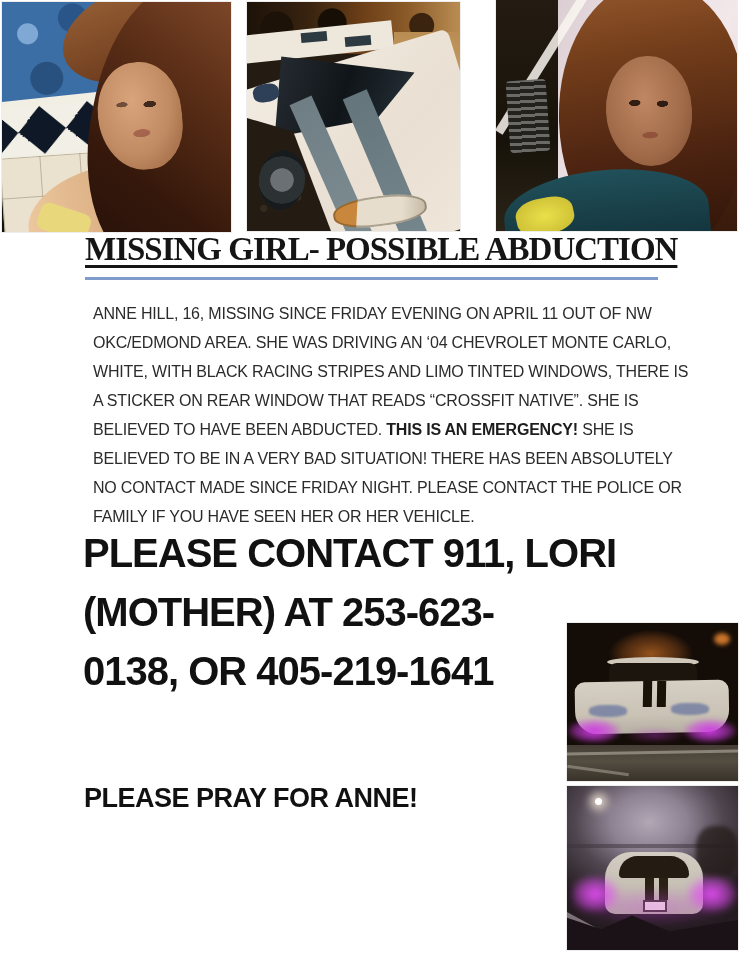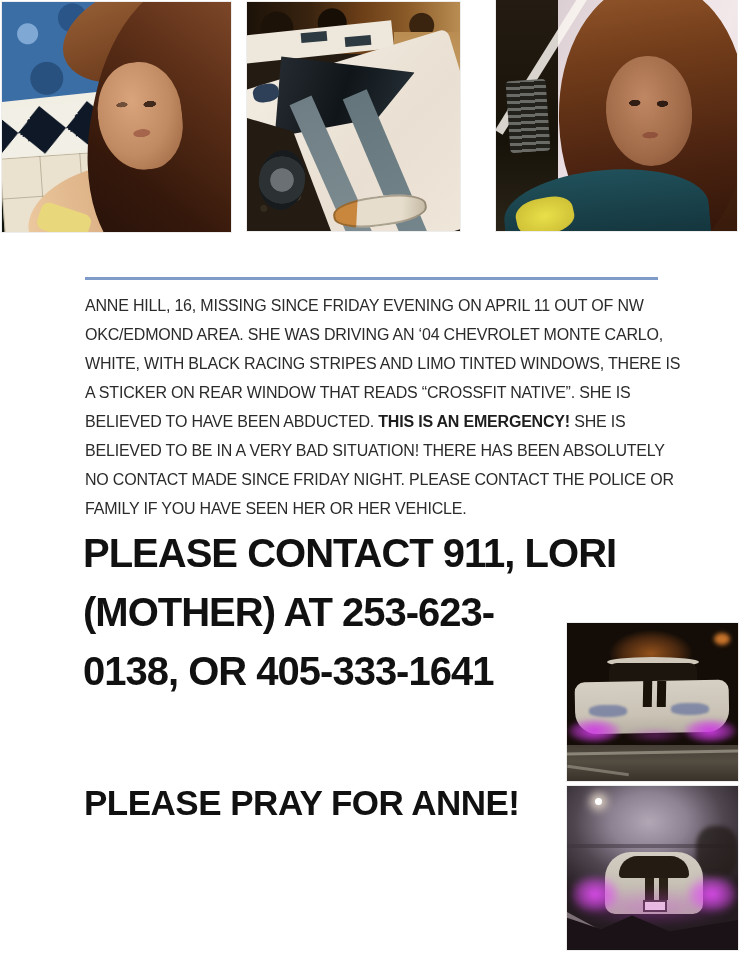--- a/index.html
+++ b/index.html
@@ -108,28 +108,28 @@
     border-radius:50% 50% 0 0;background:linear-gradient(180deg,#20505a,#123038);}
   .p3-yellow{left:20px;top:198px;width:58px;height:36px;transform:rotate(-12deg);
     border-radius:40%;background:radial-gradient(#e8e04a,#c8b830);}
 
   
   .headline{position:absolute;left:85px;top:231px;width:580px;margin:0;
     font-family:"Liberation Serif",serif;font-weight:700;font-size:33px;
     letter-spacing:-1px;color:#151515;white-space:nowrap;
     text-decoration:underline;text-decoration-thickness:3px;text-underline-offset:5px;}
   .rule{position:absolute;left:85px;top:277px;width:573px;height:3px;}
-  .bodytext{position:absolute;left:85px;top:291px;width:596px;margin:0;
+  .bodytext{position:absolute;left:85px;top:291px;width:596px;margin:8px;
     font-size:16px;line-height:29px;letter-spacing:-0.2px;color:#2b2b2b;}
   .bodytext .b{font-weight:700;color:#1d1d1d;}
   .contact{position:absolute;left:83px;top:524px;
     font-weight:700;font-size:40px;line-height:59px;letter-spacing:-1px;
     color:#111;white-space:nowrap;}
   .prayer{position:absolute;left:84px;top:783px;
-    font-weight:700;font-size:35px;letter-spacing:-0.5px;color:#111;white-space:nowrap;}
+    font-weight:700;font-size:27px;letter-spacing:-0.5px;color:#111;white-space:nowrap;}
 
   
   .photo-a{left:567px;top:623px;width:171px;height:158px;background:#140d07;}
   .pa-orangeglow{left:28px;top:2px;width:112px;height:64px;
     background:radial-gradient(ellipse 50% 50% at 50% 45%,#93521c 0%,#4a2810 50%,transparent 75%);}
   .pa-orangespot{right:8px;top:10px;width:16px;height:12px;border-radius:50%;
     background:#c8732a;filter:blur(2px);}
   .pa-roofline{left:40px;top:34px;width:92px;height:10px;border-radius:50%;background:#cfc8bb;}
   .pa-windshield{left:42px;top:40px;width:88px;height:24px;border-radius:8px 8px 0 0;background:#1c150d;}
   .pa-car{left:8px;top:58px;width:154px;height:52px;transform:rotate(-1deg);
@@ -218,28 +218,29 @@
     <div class="layer p3-darkedge"></div>
     <div class="layer p3-diag"></div>
     <div class="layer p3-grille"></div>
     <div class="layer p3-hair2"></div>
     <div class="layer p3-hair"></div>
     <div class="layer p3-face"></div>
     <div class="layer p3-jacket"></div>
     <div class="layer p3-yellow"></div>
   </div>
 
+  <h1 class="headline">MISSING GIRL- POSSIBLE ABDUCTION</h1>
   <div class="rule" style="background: rgb(126, 155, 201);"></div>
 
   <p class="bodytext"><span>ANNE HILL, 16, MISSING SINCE FRIDAY EVENING ON APRIL 11 OUT OF NW OKC/EDMOND AREA. SHE WAS DRIVING AN ‘04 CHEVROLET MONTE CARLO, WHITE, WITH BLACK RACING STRIPES AND LIMO TINTED WINDOWS, THERE IS A STICKER ON REAR WINDOW THAT READS “CROSSFIT NATIVE”. SHE IS BELIEVED TO HAVE BEEN ABDUCTED. </span><span class="b">THIS IS AN EMERGENCY!</span><span> SHE IS BELIEVED TO BE IN A VERY BAD SITUATION! THERE HAS BEEN ABSOLUTELY NO CONTACT MADE SINCE FRIDAY NIGHT. PLEASE CONTACT THE POLICE OR FAMILY IF YOU HAVE SEEN HER OR HER VEHICLE.</span></p>
 
   <div class="contact">
     <div>PLEASE CONTACT 911, LORI</div>
     <div>(MOTHER) AT 253-623-</div>
-    <div>0138, OR 405-333-1641</div>
+    <div>0138, OR 405-219-1641</div>
   </div>
 
   <div class="prayer">PLEASE PRAY FOR ANNE!</div>
 
   <div class="photo photo-a">
     <div class="layer pa-orangeglow"></div>
     <div class="layer pa-orangespot"></div>
     <div class="layer pa-roofline"></div>
     <div class="layer pa-windshield"></div>
     <div class="layer pa-car"></div>

